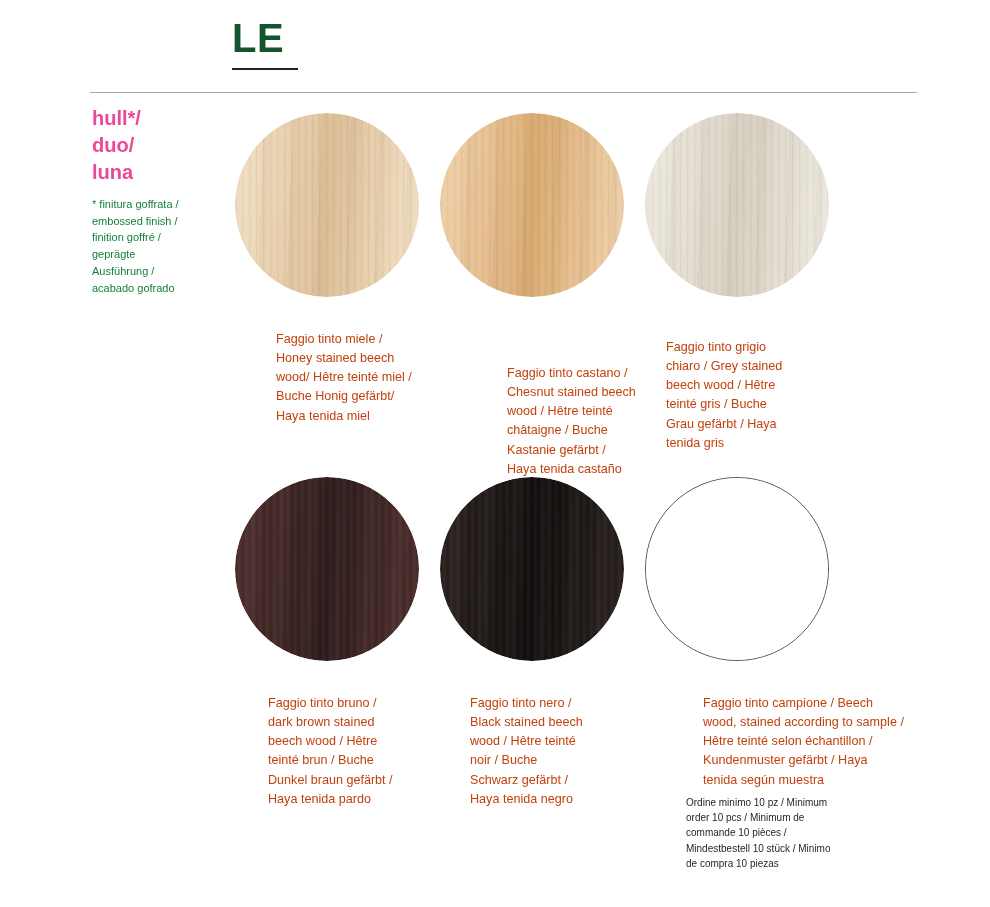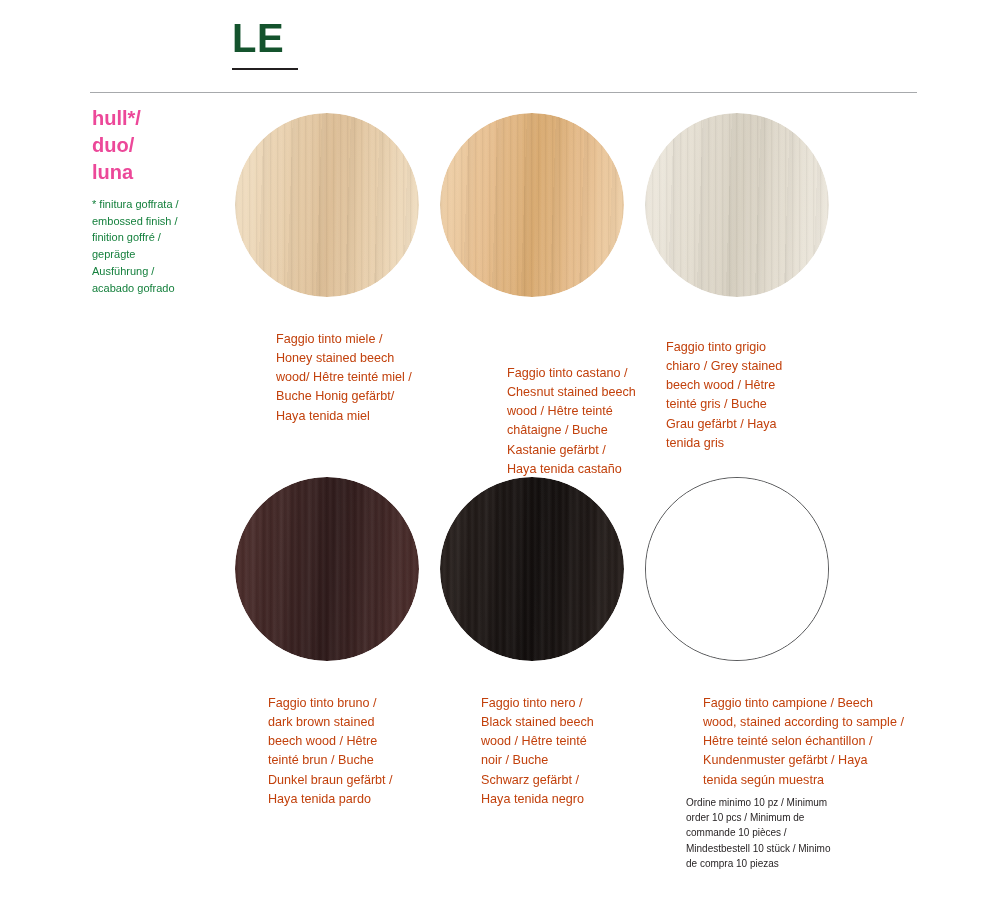--- a/index.html
+++ b/index.html
@@ -109,21 +109,21 @@
   #sw-2 { left: 645px; top: 113px; }
   #cap-0 { left: 276px; top: 330px; }
   #cap-1 { left: 507px; top: 330px; margin-top: 34px; }
   #cap-2 { left: 666px; top: 330px; margin-top: 8px; }
 
   
   #sw-3 { left: 235px; top: 477px; }
   #sw-4 { left: 440px; top: 477px; }
   #sw-5 { left: 645px; top: 477px; }
   #cap-3 { left: 268px; top: 694px; }
-  #cap-4 { left: 481px; top: 694px; }
+  #cap-4 { left: 470px; top: 694px; }
   #cap-5 { left: 686px; top: 694px; }
   #note-min { left: 686px; top: 795px; }
 </style>
 </head>
 <body>
 
 <div class="brand">LE</div>
 <div class="brand-rule"></div>
 <div class="top-rule"></div>
 

